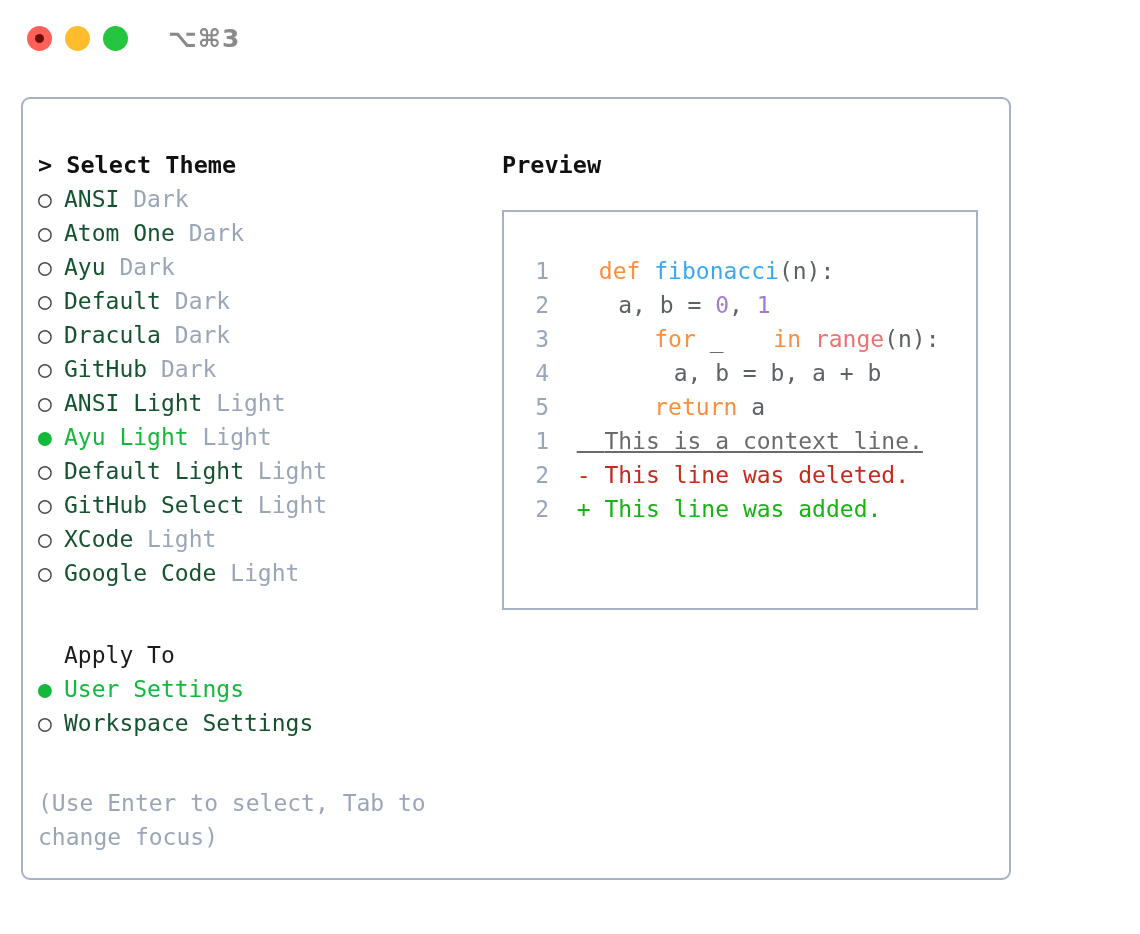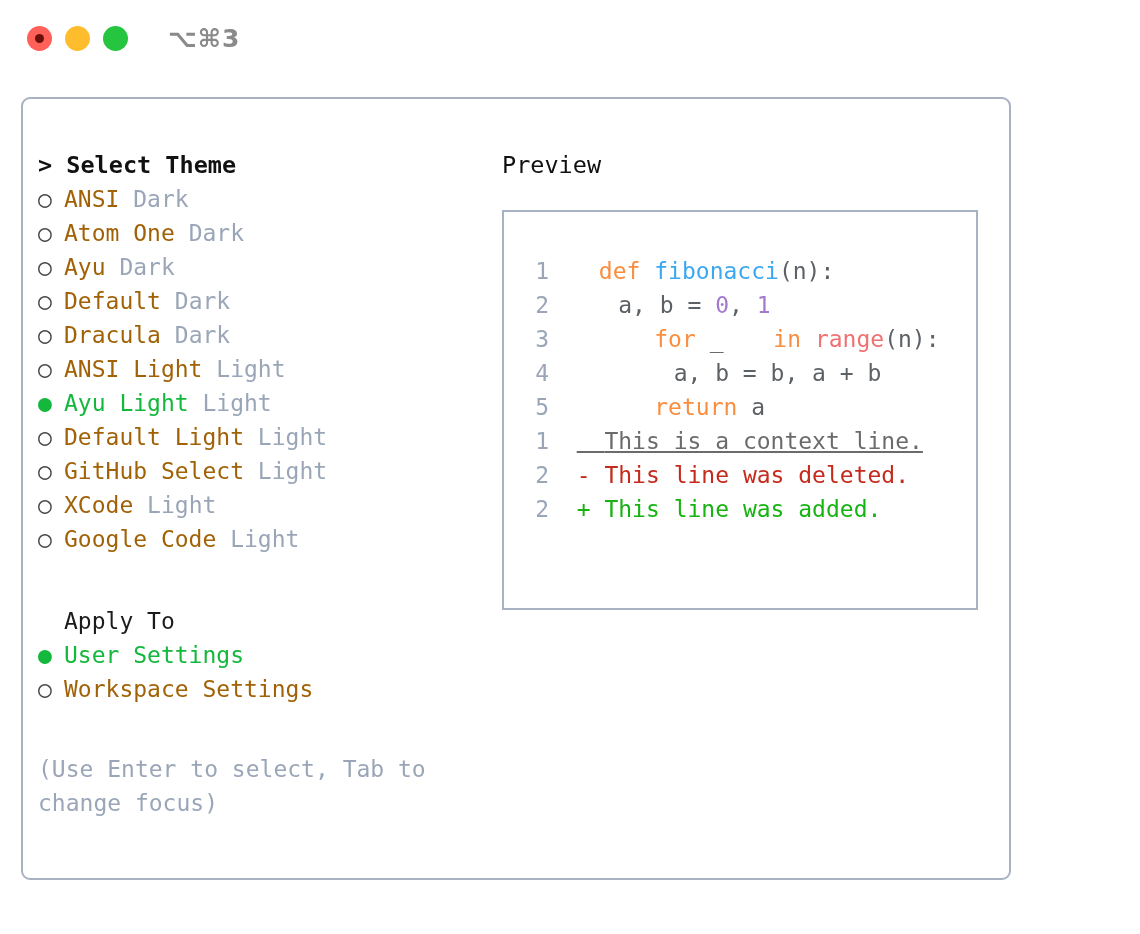--- a/index.html
+++ b/index.html
@@ -113,21 +113,21 @@
     font-size: 23.5px;
   }
 
   .marker {
     display: inline-block;
     width: 26px;
     color: #4a4a4a;
   }
   .marker-dot-filled { color: #14b83c; }
 
-  .item-label { color: #a16207; }
+  .item-label { color: #14532d; }
   .item-label.selected { color: #14b83c; }
 
   .muted { color: #9aa6b8; }
 
   .section-gap { height: 48px; }
 
   .hint {
     margin-top: 46px;
     font-size: 23px;
     line-height: 34px;
@@ -139,21 +139,21 @@
   
   .right-col {
     position: absolute;
     left: 479px;
     top: 49px;
     width: 490px;
   }
   .preview-title {
     font-size: 23.5px;
     line-height: 34px;
-    font-weight: 400;
+    font-weight: 700;
     color: #111111;
     white-space: pre;
   }
   .preview-box {
     margin-top: 28px;
     width: 476px;
     height: 400px;
     box-sizing: border-box;
     border: 2px solid #a9b2c2;
     background: #ffffff;
@@ -217,20 +217,21 @@
       <div class="left-col">
 
         <div class="line heading"><span>&gt; </span><span>Select Theme</span></div>
 
         <div id="theme-list">
             <div class="line"><span class="marker">○ </span><span class="item-label">ANSI</span><span class="muted"> Dark</span></div>
             <div class="line"><span class="marker">○ </span><span class="item-label">Atom One</span><span class="muted"> Dark</span></div>
             <div class="line"><span class="marker">○ </span><span class="item-label">Ayu</span><span class="muted"> Dark</span></div>
             <div class="line"><span class="marker">○ </span><span class="item-label">Default</span><span class="muted"> Dark</span></div>
             <div class="line"><span class="marker">○ </span><span class="item-label">Dracula</span><span class="muted"> Dark</span></div>
+            <div class="line"><span class="marker">○ </span><span class="item-label">GitHub</span><span class="muted"> Dark</span></div>
             <div class="line"><span class="marker">○ </span><span class="item-label">ANSI Light</span><span class="muted"> Light</span></div>
             <div class="line"><span class="marker marker-dot-filled">● </span><span class="item-label selected">Ayu Light</span><span class="muted"> Light</span></div>
             <div class="line"><span class="marker">○ </span><span class="item-label">Default Light</span><span class="muted"> Light</span></div>
             <div class="line"><span class="marker">○ </span><span class="item-label">GitHub Select</span><span class="muted"> Light</span></div>
             <div class="line"><span class="marker">○ </span><span class="item-label">XCode</span><span class="muted"> Light</span></div>
             <div class="line"><span class="marker">○ </span><span class="item-label">Google Code</span><span class="muted"> Light</span></div>
           </div>
 
         <div class="section-gap"></div>
 

